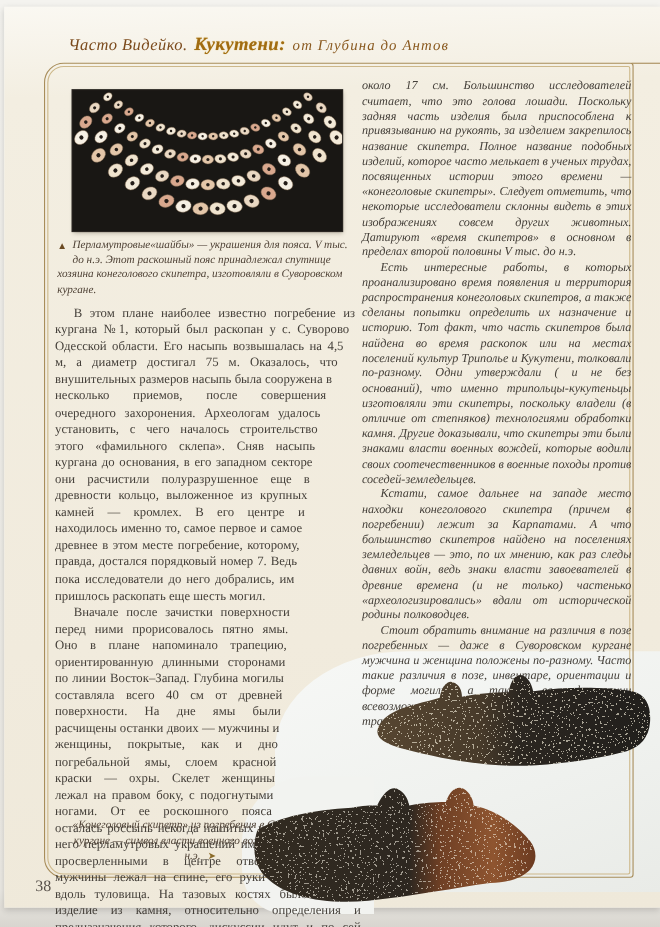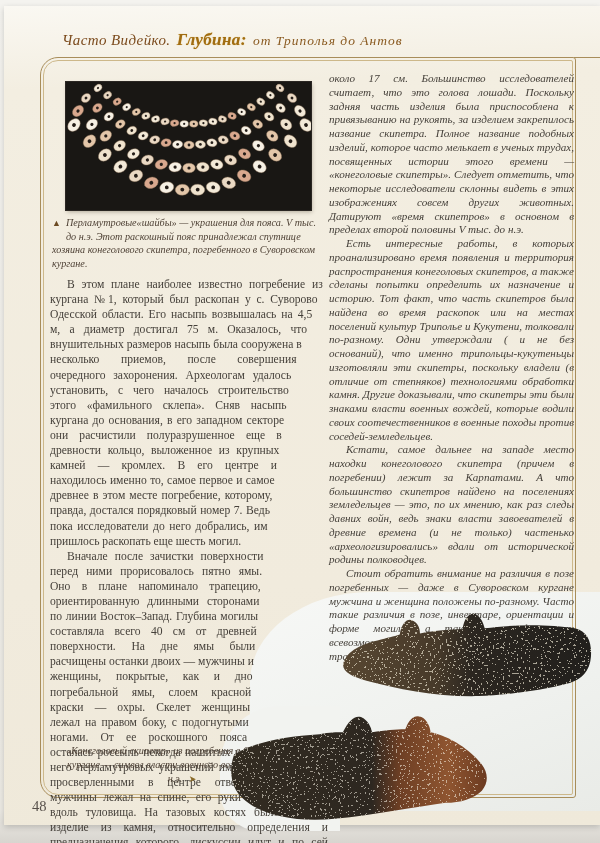--- a/index.html
+++ b/index.html
@@ -90,22 +90,22 @@
     font-size:14.5px;color:#57504a;
   }
 </style>
 </head>
 <body>
 
 <div class="page">
 
   <div class="hdr">
     <span>Часто Видейко.</span>
-    <span class="script-title">Глубина:</span>
-    <span class="title-rest">от Триполья до Антов</span>
+    <span class="script-title">Кукутени:</span>
+    <span class="title-rest">от Глубина до Антов</span>
   </div>
 
   <div class="photo-bg"></div>
   <div class="photo-bg2"></div>
 
   <div class="frame"></div>
   <div class="frame-ext"></div>
 
   <div class="necklace-fig">
     <svg id="necklace-svg" viewBox="0 0 245 128">
@@ -395,21 +395,21 @@
         </g>
         <g transform="translate(240.0 43.0) rotate(48.3)">
           <ellipse rx="7.1" ry="5.5" fill="#f3ead9" stroke="#8a7158" stroke-width="0.4"></ellipse>
           <circle r="1.9" fill="#241d18"></circle>
         </g>
       </svg>
   </div>
 
   <div class="cap1">
     <span class="mark">▲</span>
-    <span>Перламутровые«шайбы» — украшения для пояса. V тыс. до н.э. Этот раскошный пояс принадлежал спутнице хозяина конеголового скипетра, погребенного в Суворовском кургане.</span>
+    <span>Перламутровые«шайбы» — украшения для пояса. V тыс. до н.э. Этот раскошный пояс принадлежал спутнице хозяина конеголового скипетра, изготовляли в Суворовском кургане.</span>
   </div>
 
   <div class="col left-col">
     <div class="float-spacer"></div>
     <p>В этом плане наиболее известно погребение из кургана №1, который был раскопан у с. Суворово Одесской области. Его насыпь возвышалась на 4,5 м, а диаметр достигал 75 м. Оказалось, что внушительных размеров насыпь была сооружена в несколько приемов, после совершения очередного захоронения. Археологам удалось установить, с чего началось строительство этого «фамильного склепа». Сняв насыпь кургана до основания, в его западном секторе они расчистили полуразрушенное еще в древности кольцо, выложенное из крупных камней — кромлех. В его центре и находилось именно то, самое первое и самое древнее в этом месте погребение, которому, правда, достался порядковый номер 7. Ведь пока исследователи до него добрались, им пришлось раскопать еще шесть могил.</p>
     <p>Вначале после зачистки поверхности перед ними прорисовалось пятно ямы. Оно в плане напоминало трапецию, ориентированную длинными сторонами по линии Восток–Запад. Глубина могилы составляла всего 40 см от древней поверхности. На дне ямы были расчищены останки двоих — мужчины и женщины, покрытые, как и дно погребальной ямы, слоем красной краски — охры. Скелет женщины лежал на правом боку, с подогнутыми ногами. От ее роскошного пояса осталась россыпь некогда нашитых на него перламутровых украшений имевших вид шайб с просверленными в центре отверстиями. Скелет мужчины лежал на спине, его руки были вытянуты вдоль туловища. На тазовых костях было найдено изделие из камня, относительно определения и предназначения которого, дискуссии идут и по сей день.</p>
 
   </div>
 
   <div class="cap2">
@@ -468,15 +468,15 @@
         </filter>
         <clipPath id="c2">
           <path d="M10 52 C30 40 60 34 95 32 C105 30 112 30 118 30 C124 18 130 13 136 15 C143 18 146 25 147 30 C160 28 170 27 180 27 C184 16 190 12 196 15 C202 18 205 26 205 30 C225 34 245 48 256 62 C262 70 263 80 256 88 C248 96 235 100 220 100 C190 104 150 112 110 116 C70 120 35 112 18 95 C8 86 4 70 10 52 Z"></path>
         </clipPath>
       </defs>
       <path d="M10 52 C30 40 60 34 95 32 C105 30 112 30 118 30 C124 18 130 13 136 15 C143 18 146 25 147 30 C160 28 170 27 180 27 C184 16 190 12 196 15 C202 18 205 26 205 30 C225 34 245 48 256 62 C262 70 263 80 256 88 C248 96 235 100 220 100 C190 104 150 112 110 116 C70 120 35 112 18 95 C8 86 4 70 10 52 Z" fill="url(#g2)"></path>
       <rect width="270" height="132" clip-path="url(#c2)" filter="url(#sp2)" opacity="0.7"></rect>
     </svg>
   </div>
 
-  <div class="pageno">48</div>
+  <div class="pageno">38</div>
 
 </div>
 
 </body></html>

